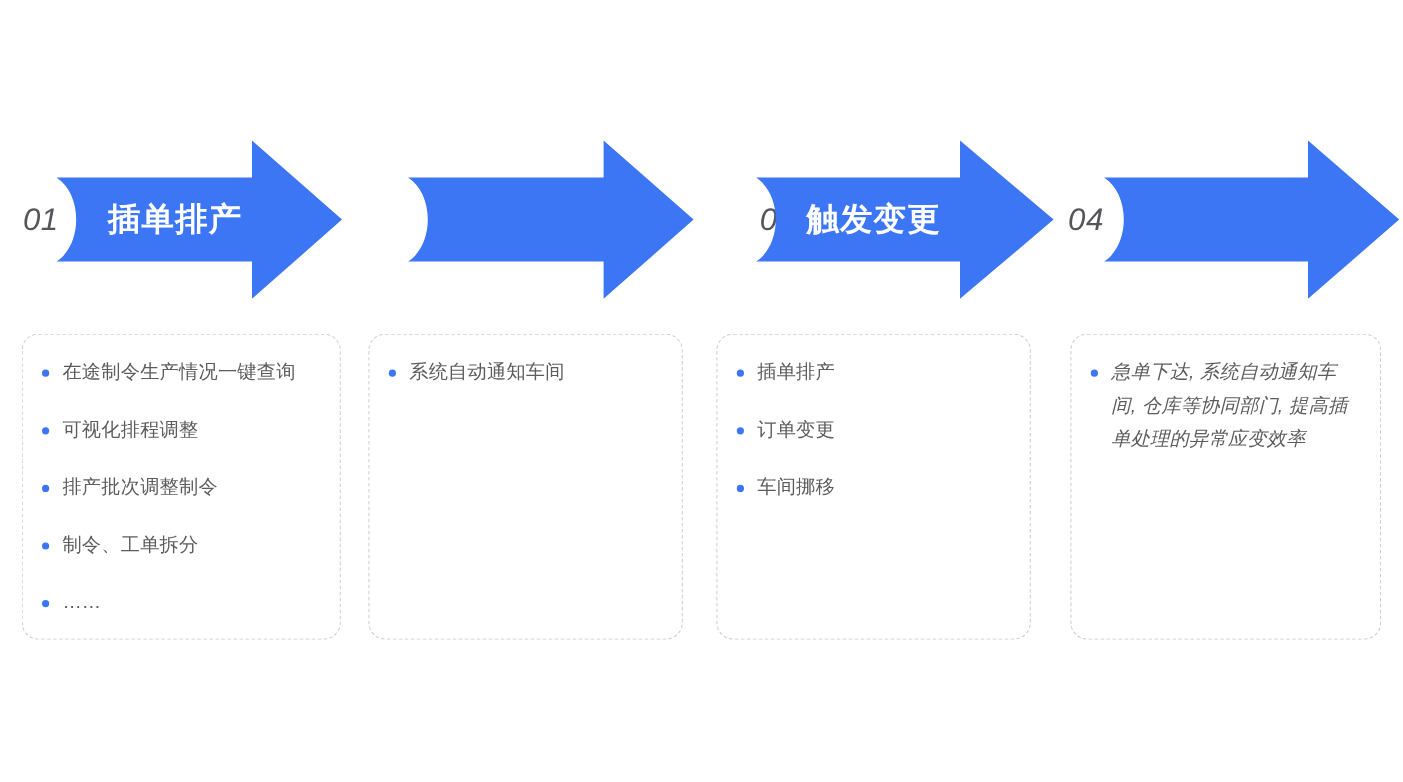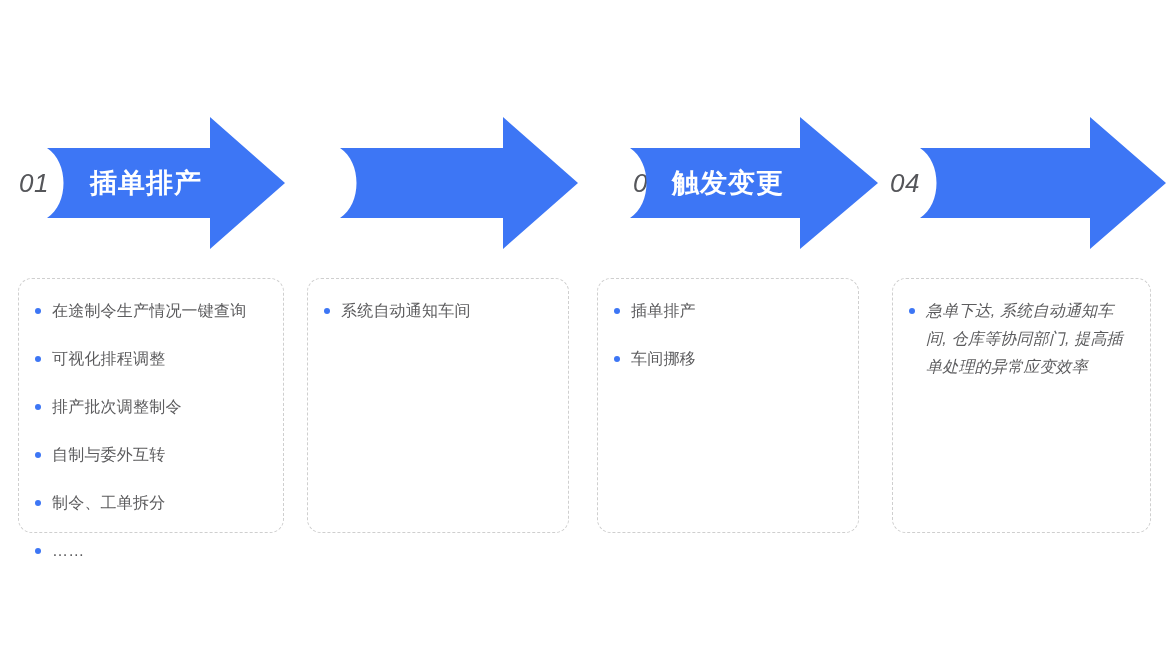--- a/index.html
+++ b/index.html
@@ -184,24 +184,20 @@
         <li class="bullet-item">
           <span class="bullet-dot"></span>
           <span>可视化排程调整</span>
         </li>
         <li class="bullet-item">
           <span class="bullet-dot"></span>
           <span>排产批次调整制令</span>
         </li>
         <li class="bullet-item">
           <span class="bullet-dot"></span>
-          <span>自制与委外互转</span>
-        </li>
-        <li class="bullet-item">
-          <span class="bullet-dot"></span>
           <span>制令、工单拆分</span>
         </li>
         <li class="bullet-item">
           <span class="bullet-dot"></span>
           <span>……</span>
         </li>
       </ul>
     </div>
 
     <div class="detail-card" style="left:307px; width:262px;">
@@ -214,20 +210,24 @@
     </div>
 
     <div class="detail-card" style="left:597px; width:262px;">
       <ul class="bullet-list">
         <li class="bullet-item">
           <span class="bullet-dot"></span>
           <span>插单排产</span>
         </li>
         <li class="bullet-item">
           <span class="bullet-dot"></span>
+          <span>订单变更</span>
+        </li>
+        <li class="bullet-item">
+          <span class="bullet-dot"></span>
           <span>车间挪移</span>
         </li>
       </ul>
     </div>
 
     <div class="detail-card" style="left:892px; width:259px;font-style:italic;">
       <ul class="bullet-list">
         <li class="bullet-item">
           <span class="bullet-dot"></span>
           <span>急单下达, 系统自动通知车间, 仓库等协同部门, 提高插单处理的异常应变效率</span>

